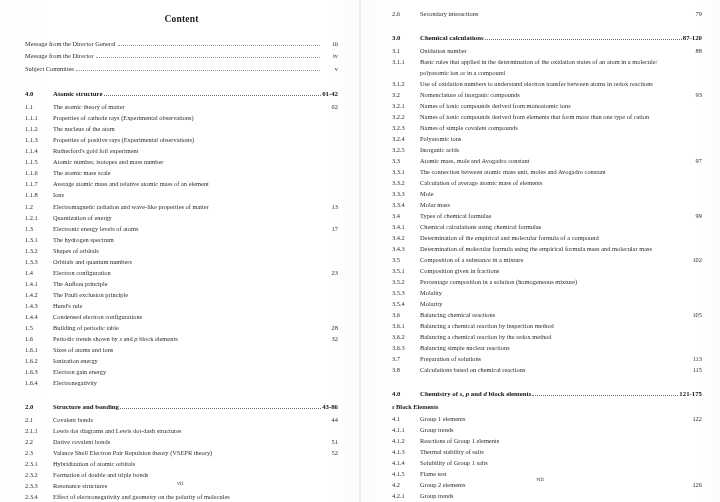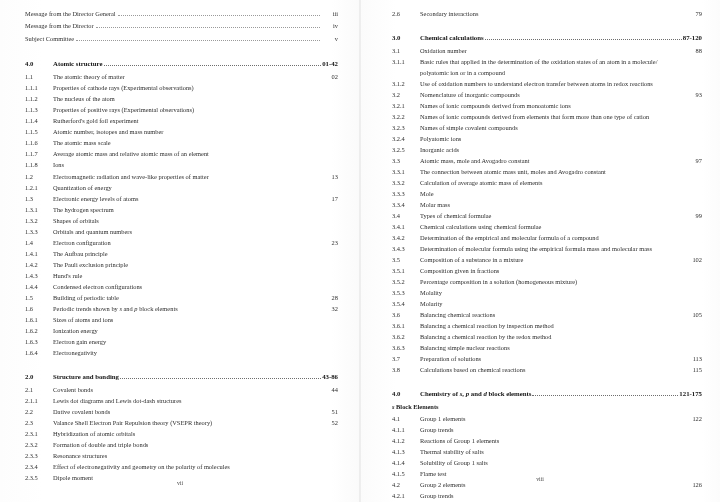--- a/index.html
+++ b/index.html
@@ -155,20 +155,21 @@
   i {
     font-style: italic;
   }
 </style>
 </head>
 <body>
 
 <div class="spread">
 
   <div class="page page-left">
+    <div class="doc-title">Content</div>
 
     <div class="frontmatter" id="fm-host">
         <div class="fm-row">
           <span class="fm-label">Message from the Director General</span>
           <span class="fm-dots"></span>
           <span class="fm-page">iii</span>
         </div>
         <div class="fm-row">
           <span class="fm-label">Message from the Director</span>
           <span class="fm-dots"></span>

